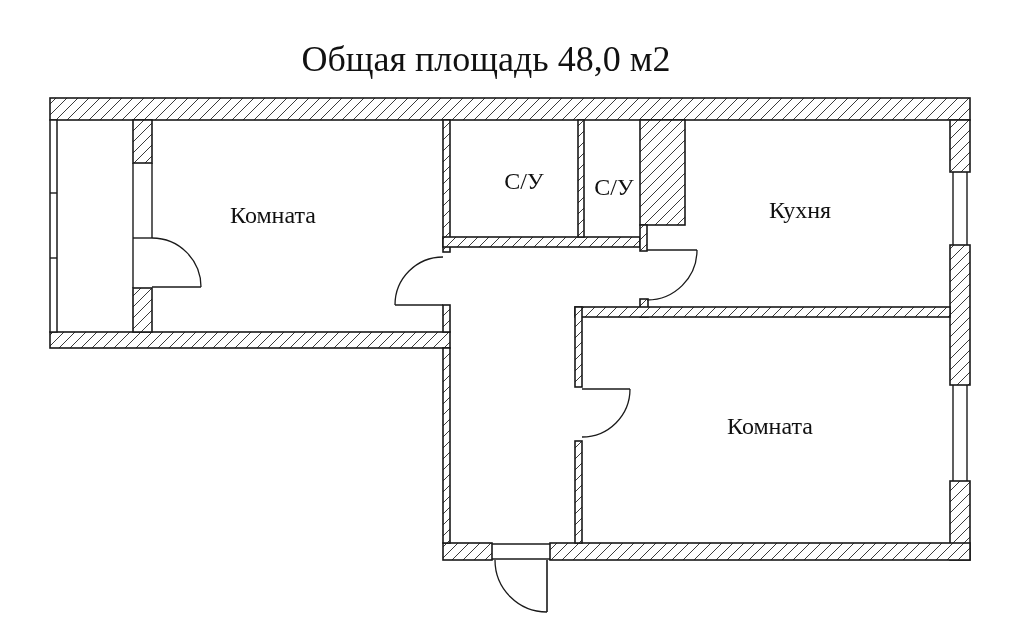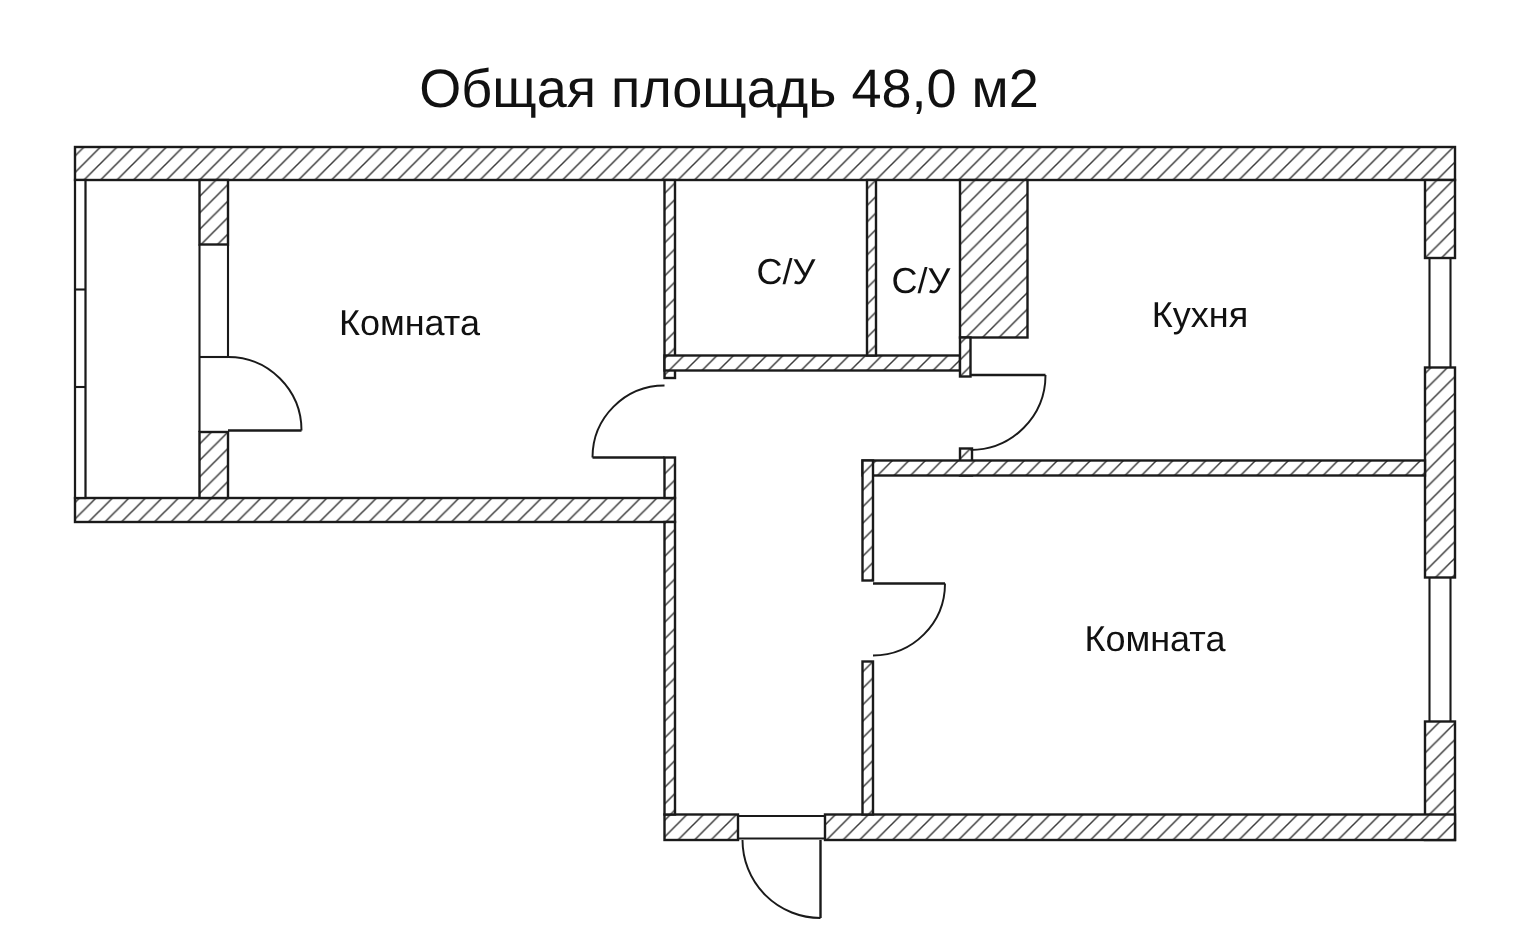--- a/index.html
+++ b/index.html
@@ -1,20 +1,20 @@
 <!DOCTYPE html>
 <html><head>
 <meta charset="utf-8">
 <style>
   html,body { margin:0; padding:0; background:#ffffff; }
   .canvas {
     position:relative;
     width:1024px; height:632px;
     background:#ffffff;
-    font-family:Liberation Sans, sans-serif;
+    font-family:Liberation Serif, serif;
     overflow:hidden;
   }
   svg { display:block; }
   .wall      { fill:url(#hatch); stroke:#1a1a1a; stroke-width:1.6; }
   .thinwall  { fill:#ffffff; stroke:#1a1a1a; stroke-width:1.5; }
   .line      { stroke:#1a1a1a; stroke-width:1.4; fill:none; }
   .door-arc  { stroke:#1a1a1a; stroke-width:1.3; fill:none; }
   .door-leaf { stroke:#1a1a1a; stroke-width:1.6; fill:none; }
   .title-text { font-size:36px; fill:#111111; text-anchor:middle; }
   .room-label { font-size:24px; fill:#111111; text-anchor:middle; }

